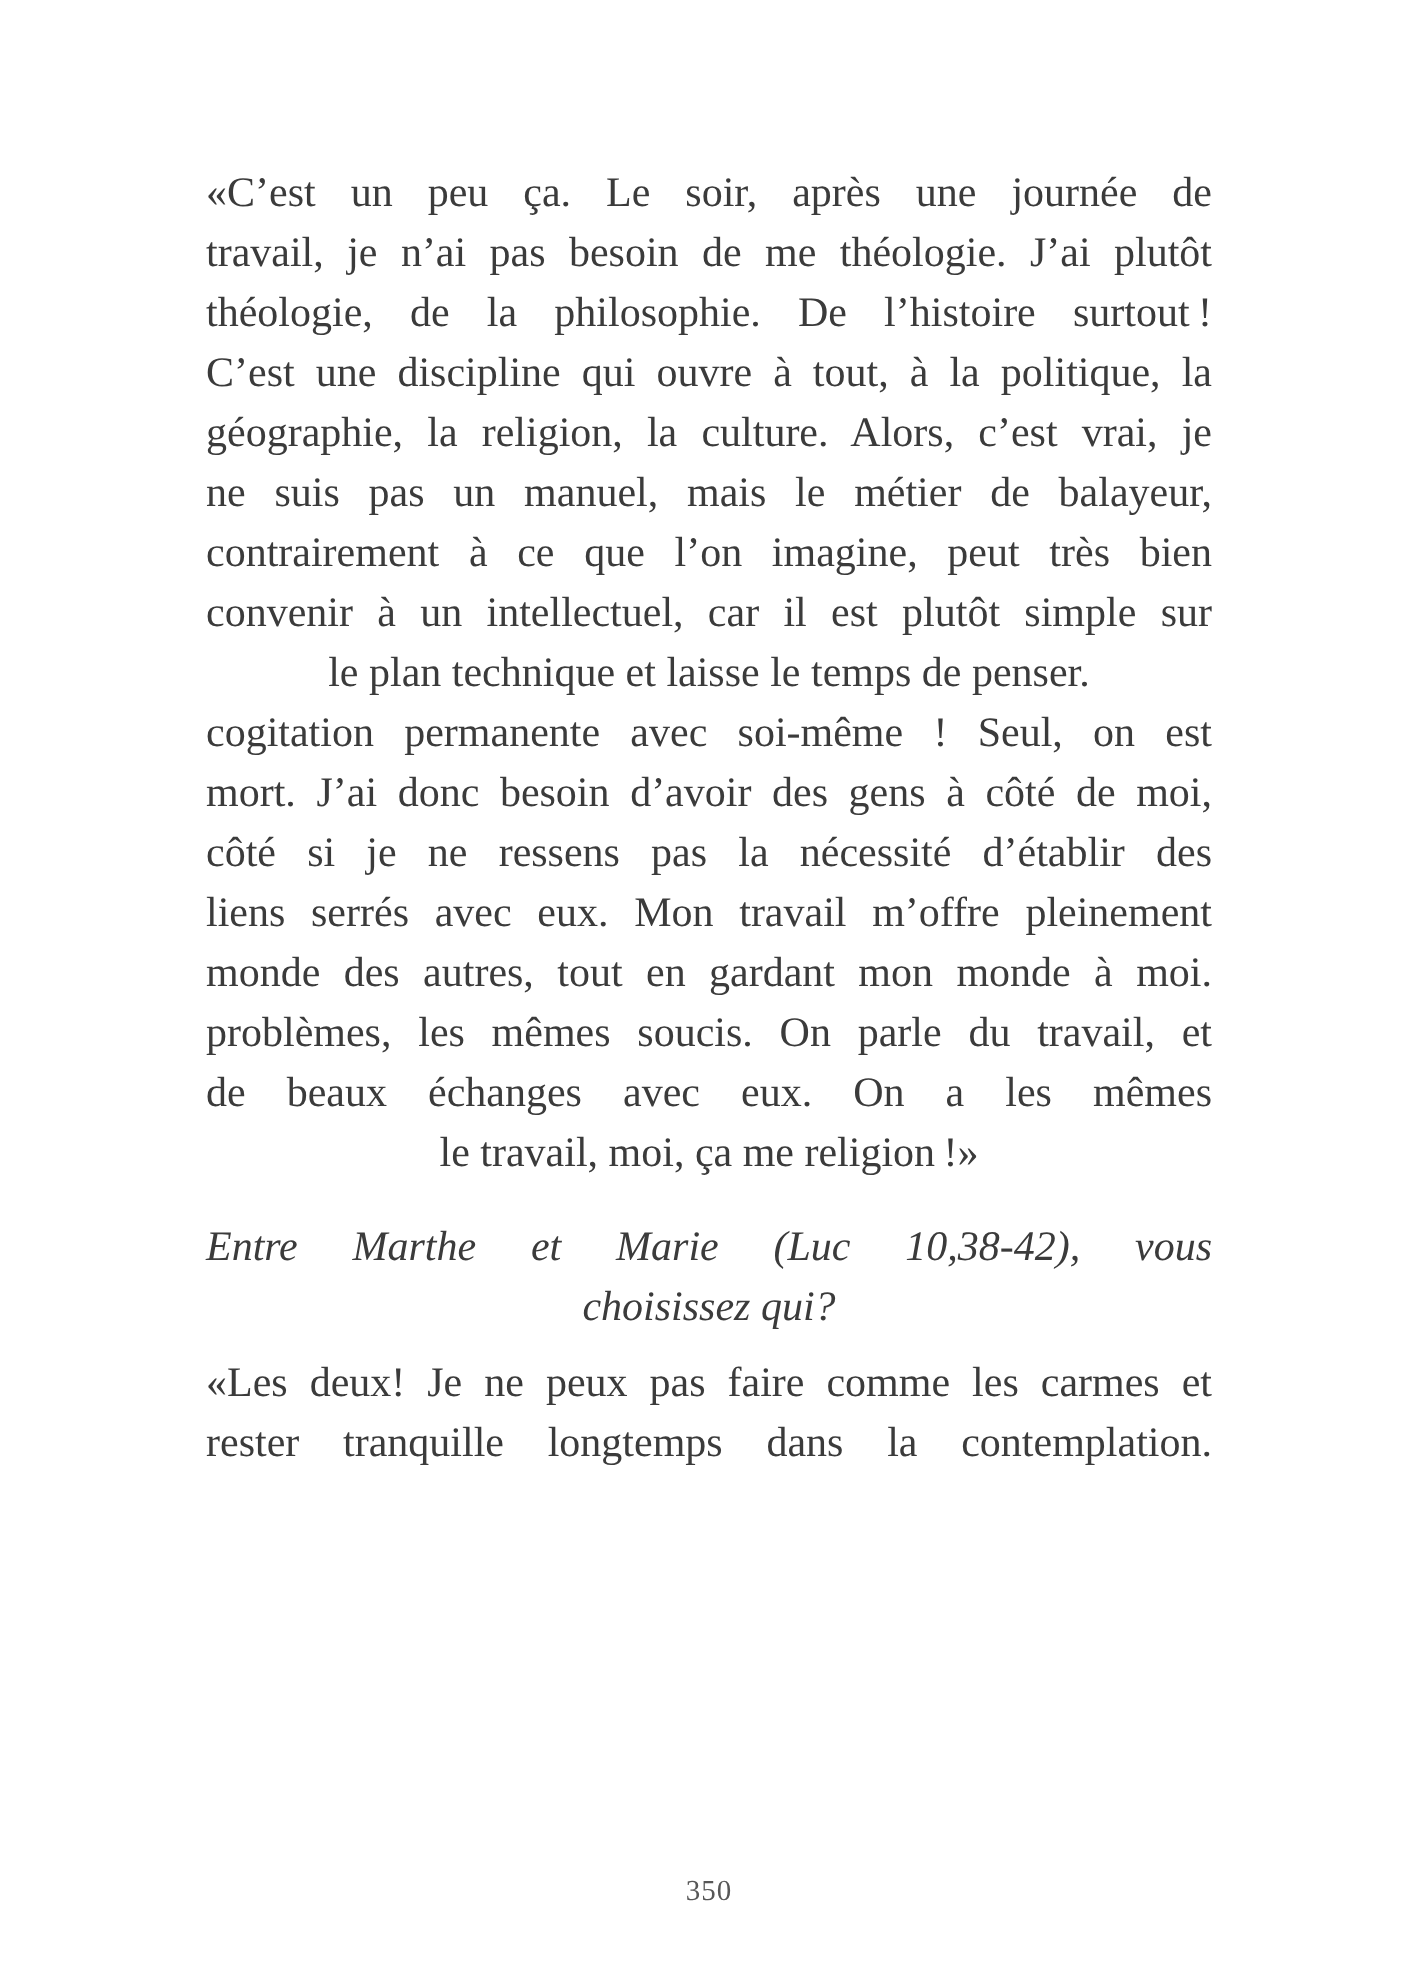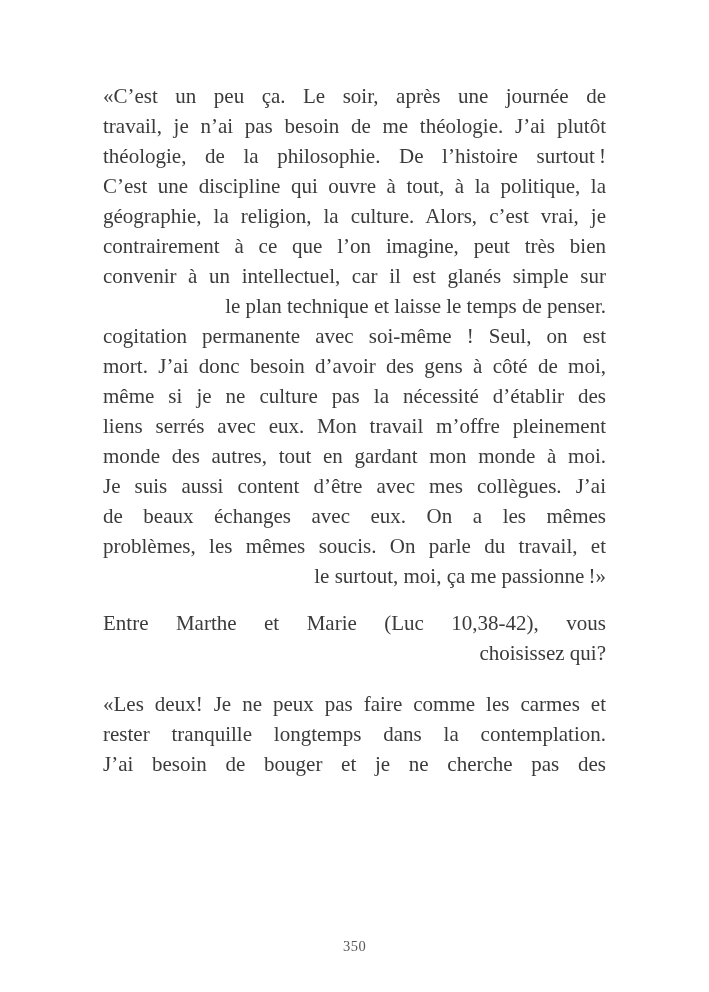--- a/index.html
+++ b/index.html
@@ -25,24 +25,25 @@
     line-height: 30px;
     white-space: normal;
   }
   
   .j {
     text-align: justify;
     text-align-last: justify;
     -moz-text-align-last: justify;
   }
   
-  .l { text-align: right; }
+  .l { text-align: center; }
   .heading {
+    font-style: italic;
     margin-top: 17px;
-    margin-bottom: 21px;
+    margin-bottom: 8px;
   }
   .folio {
     position: absolute;
     left: 0; top: 938px;
     width: 709px;
     text-align: center;
     font-size: 14.5px;
     color: var(--folio-color, #575757);
     letter-spacing: 0.5px;
   }
@@ -52,44 +53,43 @@
 
 <div class="page">
   <div class="text-block">
 
     <div class="para">
       <div class="ln j">«C’est un peu ça. Le soir, après une journée de</div>
       <div class="ln j">travail, je n’ai pas besoin de me théologie. J’ai plutôt</div>
       <div class="ln j">théologie, de la philosophie. De l’histoire surtout !</div>
       <div class="ln j">C’est une discipline qui ouvre à tout, à la politique, la</div>
       <div class="ln j">géographie, la religion, la culture. Alors, c’est vrai, je</div>
+      <div class="ln j">ne suis pas un manuel, mais le métier de balayeur,</div>
       <div class="ln j">contrairement à ce que l’on imagine, peut très bien</div>
-      <div class="ln j">convenir à un intellectuel, car il est glanés simple sur</div>
+      <div class="ln j">convenir à un intellectuel, car il est plutôt simple sur</div>
       <div class="ln l">le plan technique et laisse le temps de penser.</div>
     </div>
 
     <div class="para">
       <div class="ln j">cogitation permanente avec soi-même ! Seul, on est</div>
       <div class="ln j">mort. J’ai donc besoin d’avoir des gens à côté de moi,</div>
-      <div class="ln j">même si je ne culture pas la nécessité d’établir des</div>
+      <div class="ln j">côté si je ne ressens pas la nécessité d’établir des</div>
       <div class="ln j">liens serrés avec eux. Mon travail m’offre pleinement</div>
       <div class="ln j">monde des autres, tout en gardant mon monde à moi.</div>
-      <div class="ln j">Je suis aussi content d’être avec mes collègues. J’ai</div>
+      <div class="ln j">problèmes, les mêmes soucis. On parle du travail, et</div>
       <div class="ln j">de beaux échanges avec eux. On a les mêmes</div>
-      <div class="ln j">problèmes, les mêmes soucis. On parle du travail, et</div>
-      <div class="ln l">le surtout, moi, ça me passionne !»</div>
+      <div class="ln l">le travail, moi, ça me religion !»</div>
     </div>
 
     <div class="para heading">
       <div class="ln j">Entre Marthe et Marie (Luc 10,38-42), vous</div>
       <div class="ln l">choisissez qui?</div>
     </div>
 
     <div class="para">
       <div class="ln j">«Les deux! Je ne peux pas faire comme les carmes et</div>
       <div class="ln j">rester tranquille longtemps dans la contemplation.</div>
-      <div class="ln j">J’ai besoin de bouger et je ne cherche pas des</div>
     </div>
 
   </div>
 
   <div class="folio">350</div>
 </div>
 
 </body></html>

